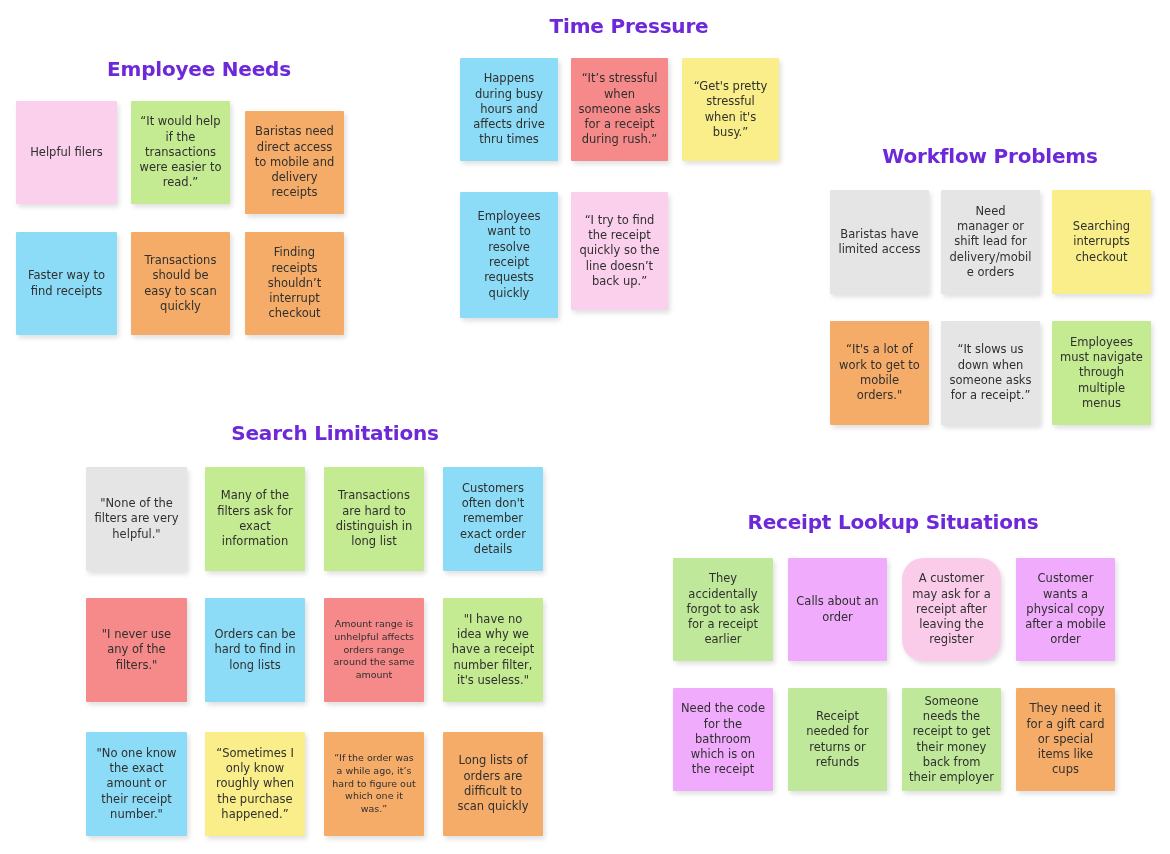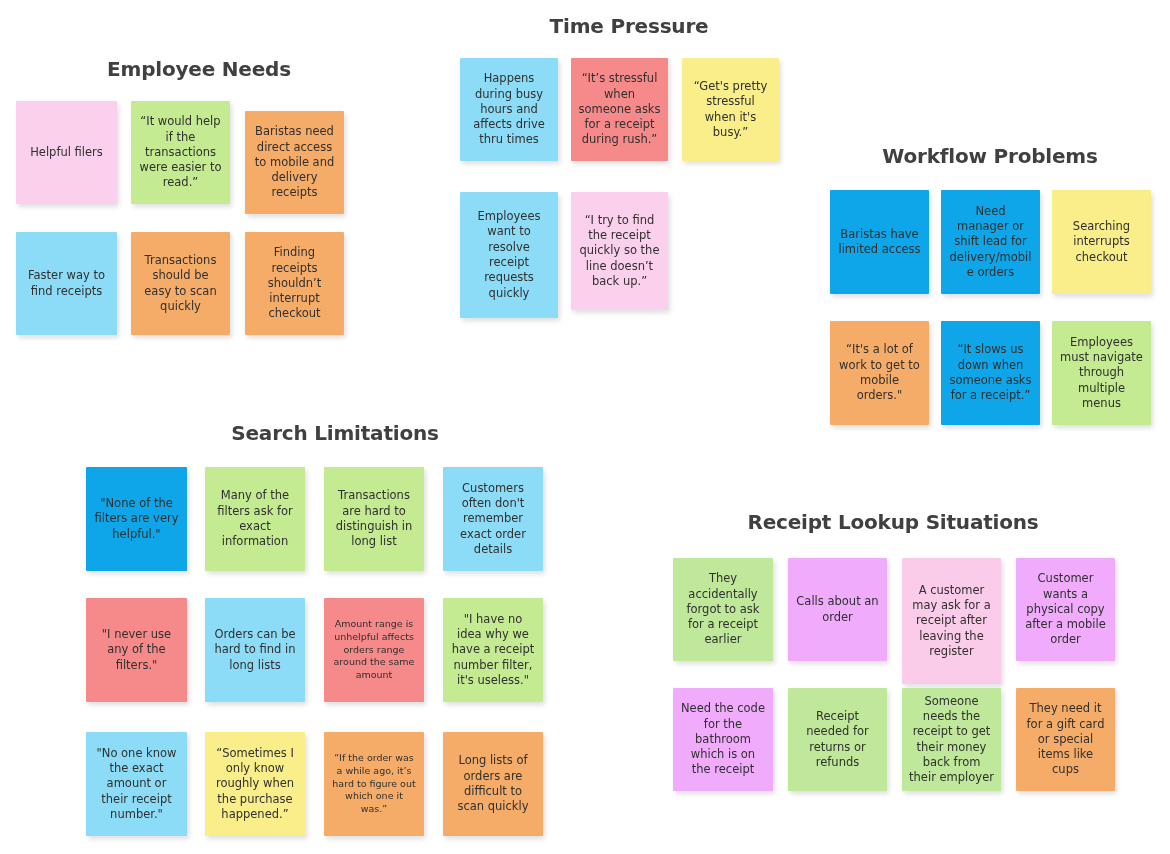--- a/index.html
+++ b/index.html
@@ -22,21 +22,21 @@
   }
 
   .cluster {
     position: absolute;
   }
 
   .cluster-title {
     position: absolute;
     font-size: 20px;
     font-weight: bold;
-    color: #404040;
+    color: #6d28d9;
     letter-spacing: -0.2px;
     white-space: nowrap;
     text-align: center;
     transform: translateX(-50%);
   }
 
   .note {
     position: absolute;
     box-sizing: border-box;
     display: flex;
@@ -60,21 +60,21 @@
 
   .fs-normal { font-size: 11.5px; }
   .fs-small  { font-size: 9.5px; }
 
   .c-pink   { background: #FBD0EC; }
   .c-green  { background: #C4EA92; }
   .c-orange { background: #F6AC69; }
   .c-blue   { background: #8CDCF7; }
   .c-red    { background: #F68A8A; }
   .c-yellow { background: #F9EE89; }
-  .c-magenta{ background: #0ea5e9; }
+  .c-magenta{ background: #e5e5e5; }
   .c-lgreen { background: #BFE89A; }
   .c-lyellow{ background: #f0abfc; }
   .c-lpink  { background: #FBCCEA; }
 </style>
 </head>
 <body>
 
 <div class="board">
     <div class="cluster">
       <div class="cluster-title" style="left: 199px; top: 57px;">Employee Needs</div>
@@ -176,21 +176,21 @@
       </div>
     </div>
     <div class="cluster">
       <div class="cluster-title" style="left: 893px; top: 510px;">Receipt Lookup Situations</div>
       <div class="note c-lgreen fs-normal" style="left: 673px; top: 558px; width: 100px; height: 103px;">
         <span>They accidentally forgot to ask for a  receipt earlier</span>
       </div>
       <div class="note c-lyellow fs-normal" style="left: 788px; top: 558px; width: 99px; height: 103px;">
         <span>Calls about an order</span>
       </div>
-      <div class="note c-lpink fs-normal" style="left: 902px; top: 558px; width: 99px; height: 126px;">
+      <div class="note c-lpink fs-normal" style="left: 902px; top: 558px; width: 99px; height: 103px; border-radius: 21px;">
         <span>A customer may ask for a receipt after leaving the register</span>
       </div>
       <div class="note c-lyellow fs-normal" style="left: 1016px; top: 558px; width: 99px; height: 103px;">
         <span>Customer wants a physical copy after a mobile order</span>
       </div>
       <div class="note c-lyellow fs-normal" style="left: 673px; top: 688px; width: 100px; height: 103px;">
         <span>Need the code for the bathroom which is on the receipt</span>
       </div>
       <div class="note c-lgreen fs-normal" style="left: 788px; top: 688px; width: 99px; height: 103px;">
         <span>Receipt needed for returns or refunds</span>

